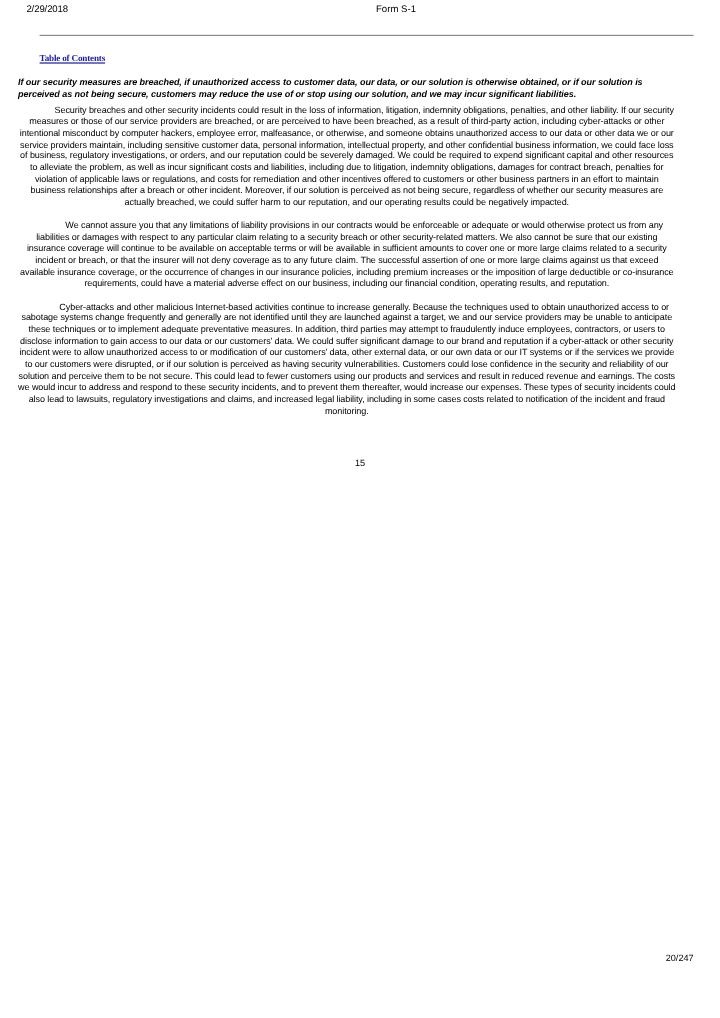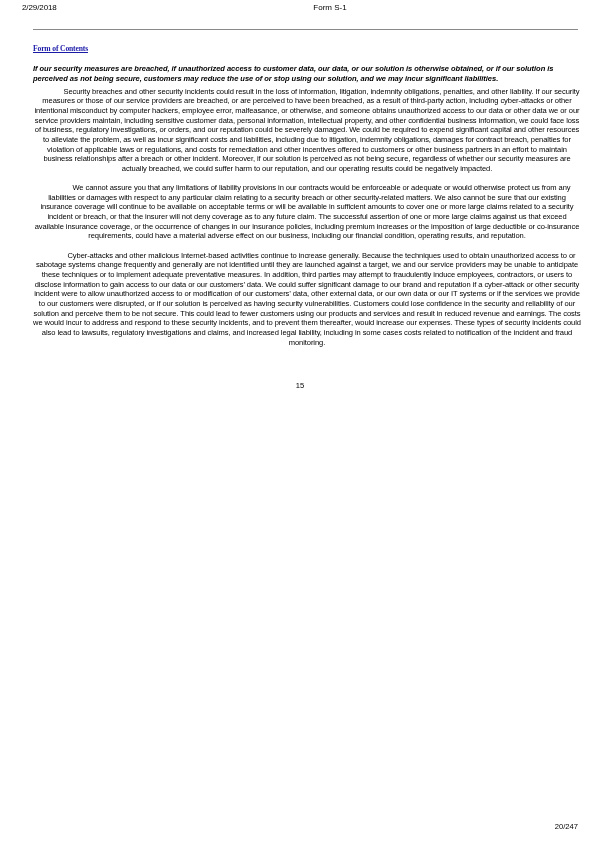--- a/index.html
+++ b/index.html
@@ -45,21 +45,21 @@
       font-family: "Liberation Serif", serif;
       font-size: 7.6px;
       font-weight: bold;
       color: #1a1aa8;
       text-decoration: underline;
       cursor: pointer;
       letter-spacing: -0.15px;
     }
     .content {
       position: absolute;
-      left: 33px;
+      left: 15px;
       top: 64px;
       width: 548px;
       font-size: 7.55px;
       line-height: 9.65px;
       letter-spacing: -0.08px;
     }
     .risk-heading {
       font-weight: bold;
       font-style: italic;
       margin: 0 0 3px 0;
@@ -85,34 +85,34 @@
     .ftr-url {
       position: absolute;
       left: 22px;
       top: 860px;
       font-size: 7.6px;
       letter-spacing: -0.1px;
     }
     .ftr-page {
       position: absolute;
       right: 22px;
-      top: 822px;
+      top: 794px;
       font-size: 7.6px;
     }
   </style>
 </head>
 <body>
 
 <div>
   <div class="hdr-date">2/29/2018</div>
   <div class="hdr-title">Form S-1</div>
   <div class="hdr-rule"></div>
 </div>
 
-<a class="toc-link">Form of Contents</a>
+<a class="toc-link">Table of Contents</a>
 
 <div class="content">
   <p class="risk-heading">If our security measures are breached, if unauthorized access to customer data, our data, or our solution is otherwise obtained, or if our solution is perceived as not being secure, customers may reduce the use of or stop using our solution, and we may incur significant liabilities.</p>
   <p class="para first">Security breaches and other security incidents could result in the loss of information, litigation, indemnity obligations, penalties, and other liability. If our security measures or those of our service providers are breached, or are perceived to have been breached, as a result of third-party action, including cyber-attacks or other intentional misconduct by computer hackers, employee error, malfeasance, or otherwise, and someone obtains unauthorized access to our data or other data we or our service providers maintain, including sensitive customer data, personal information, intellectual property, and other confidential business information, we could face loss of business, regulatory investigations, or orders, and our reputation could be severely damaged. We could be required to expend significant capital and other resources to alleviate the problem, as well as incur significant costs and liabilities, including due to litigation, indemnity obligations, damages for contract breach, penalties for violation of applicable laws or regulations, and costs for remediation and other incentives offered to customers or other business partners in an effort to maintain business relationships after a breach or other incident. Moreover, if our solution is perceived as not being secure, regardless of whether our security measures are actually breached, we could suffer harm to our reputation, and our operating results could be negatively impacted.</p>
   <p class="para">We cannot assure you that any limitations of liability provisions in our contracts would be enforceable or adequate or would otherwise protect us from any liabilities or damages with respect to any particular claim relating to a security breach or other security-related matters. We also cannot be sure that our existing insurance coverage will continue to be available on acceptable terms or will be available in sufficient amounts to cover one or more large claims related to a security incident or breach, or that the insurer will not deny coverage as to any future claim. The successful assertion of one or more large claims against us that exceed available insurance coverage, or the occurrence of changes in our insurance policies, including premium increases or the imposition of large deductible or co-insurance requirements, could have a material adverse effect on our business, including our financial condition, operating results, and reputation.</p>
   <p class="para">Cyber-attacks and other malicious Internet-based activities continue to increase generally. Because the techniques used to obtain unauthorized access to or sabotage systems change frequently and generally are not identified until they are launched against a target, we and our service providers may be unable to anticipate these techniques or to implement adequate preventative measures. In addition, third parties may attempt to fraudulently induce employees, contractors, or users to disclose information to gain access to our data or our customers’ data. We could suffer significant damage to our brand and reputation if a cyber-attack or other security incident were to allow unauthorized access to or modification of our customers’ data, other external data, or our own data or our IT systems or if the services we provide to our customers were disrupted, or if our solution is perceived as having security vulnerabilities. Customers could lose confidence in the security and reliability of our solution and perceive them to be not secure. This could lead to fewer customers using our products and services and result in reduced revenue and earnings. The costs we would incur to address and respond to these security incidents, and to prevent them thereafter, would increase our expenses. These types of security incidents could also lead to lawsuits, regulatory investigations and claims, and increased legal liability, including in some cases costs related to notification of the incident and fraud monitoring.</p>
 </div>
 
 <div class="page-num">15</div>
 

